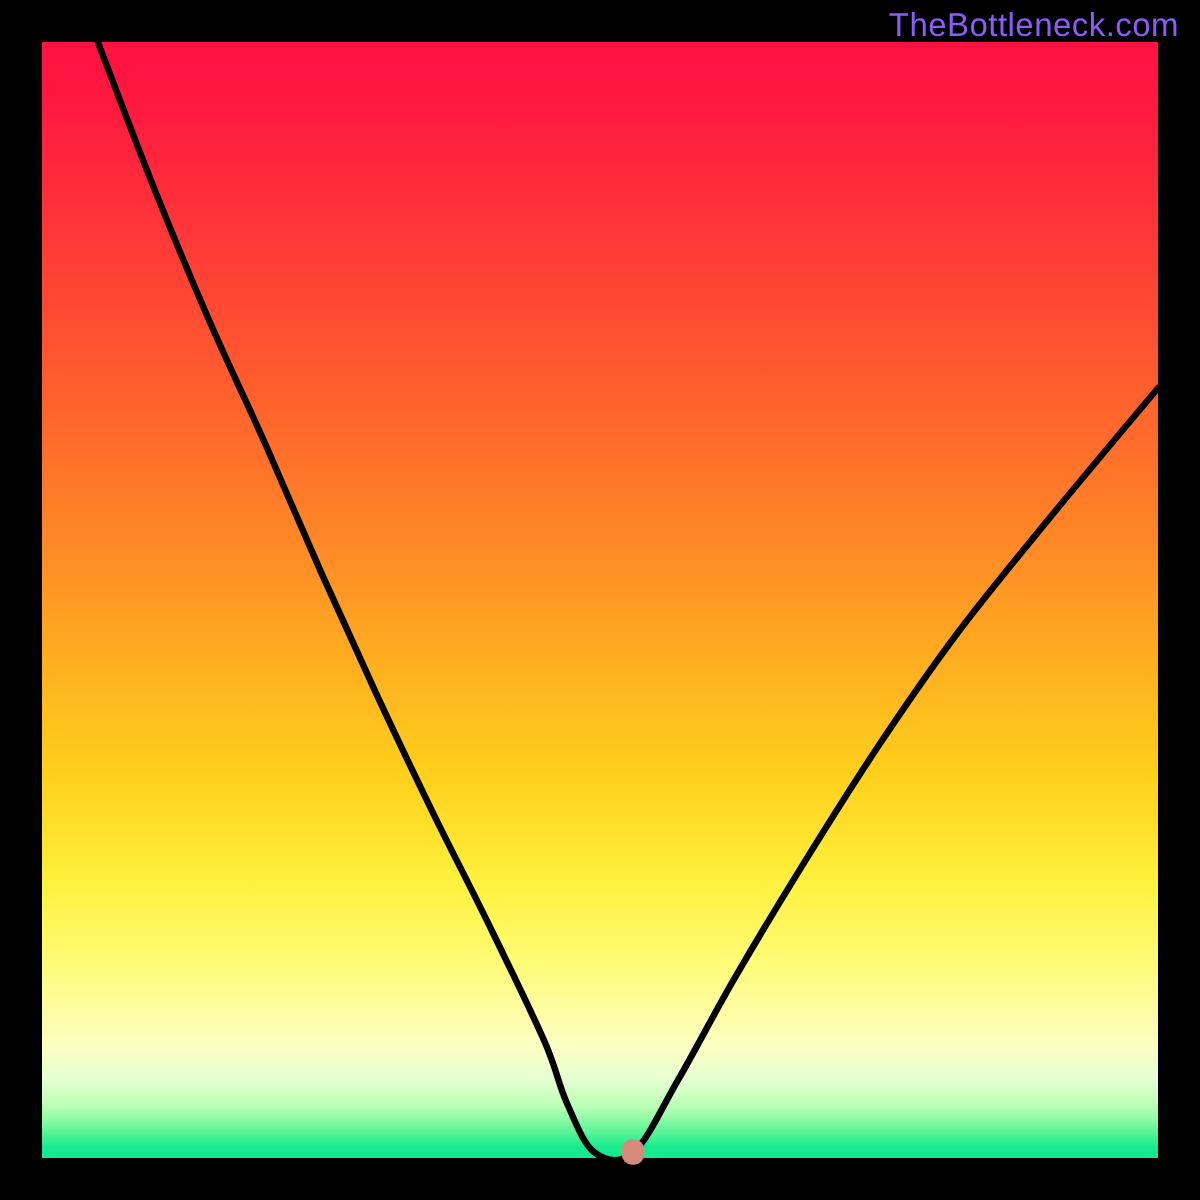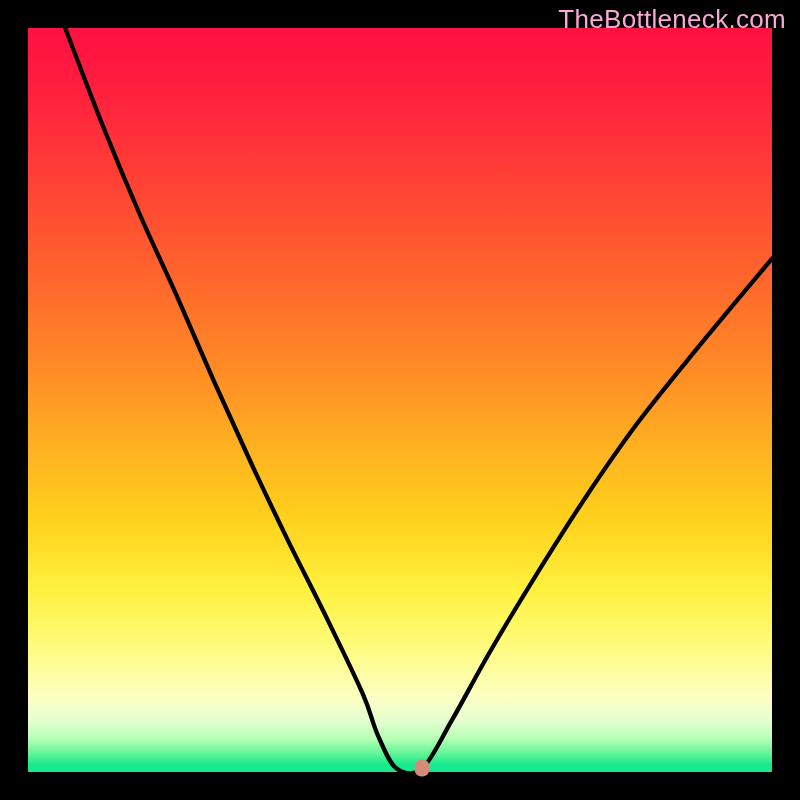--- a/index.html
+++ b/index.html
@@ -14,22 +14,22 @@
   .frame {
     position: relative;
     width: 800px;
     height: 800px;
     background: #000;
   }
   .watermark {
     position: absolute;
     top: 4px;
     right: 14px;
-    color: #f9a8d4;
-    font-size: 26px;
+    color: #8b5cf6;
+    font-size: 22px;
     font-weight: 500;
     letter-spacing: 0.3px;
     z-index: 20;
   }
   .plot-area {
     position: absolute;
     left: 28px;
     top: 28px;
     width: 744px;
     height: 744px;

